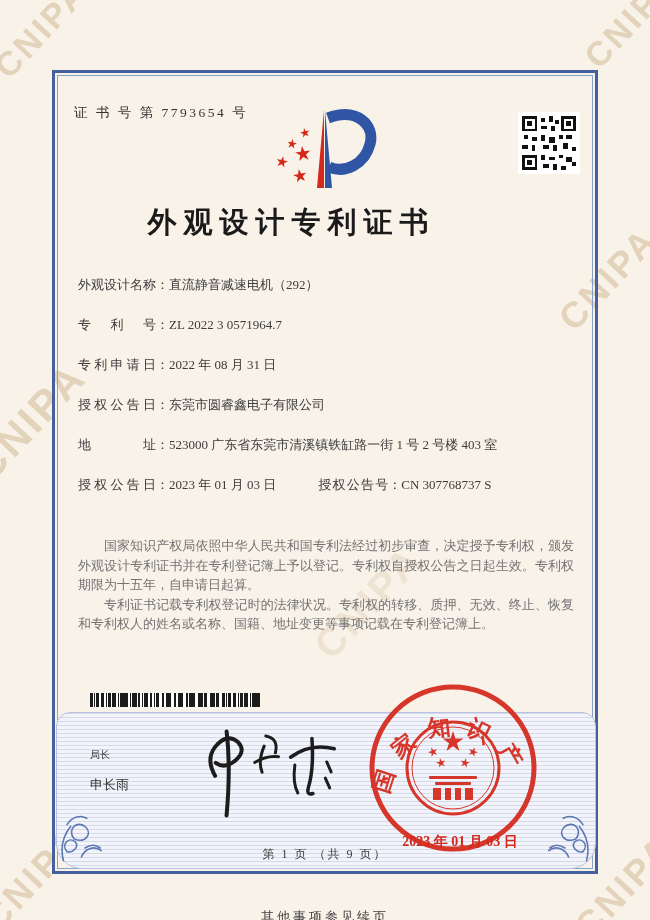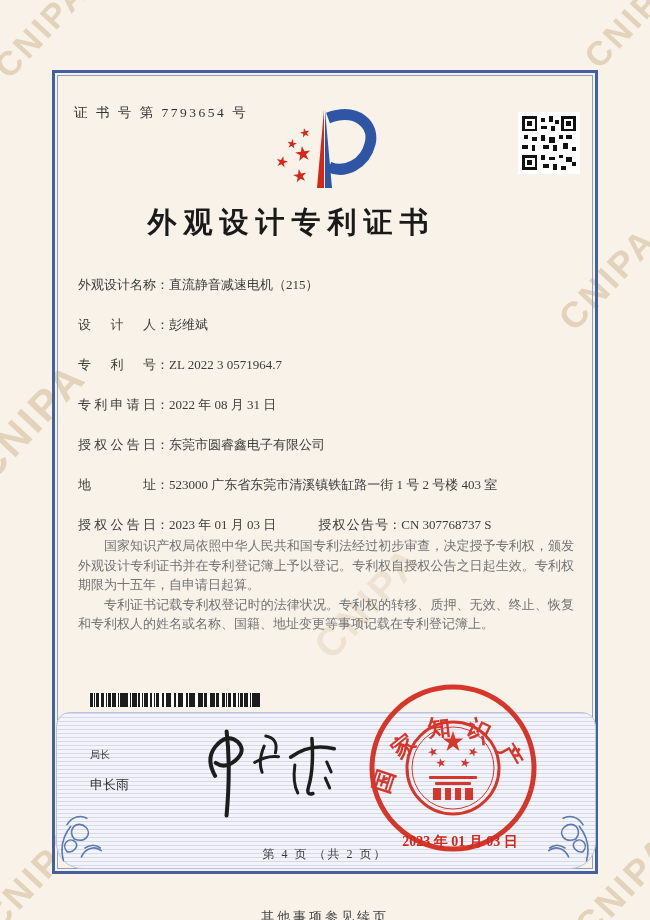--- a/index.html
+++ b/index.html
@@ -151,24 +151,21 @@
         <rect x="7.5" y="7.5" width="5" height="5"></rect>
         <rect x="47.5" y="7.5" width="5" height="5"></rect>
         <rect x="7.5" y="47.5" width="5" height="5"></rect>
       </g>
   </svg>
 
   <div class="title">外观设计专利证书</div>
 
   <div class="fields">
     <div class="row">
-      <span class="flabel">外观设计名称</span><span class="colon">：</span><span class="fvalue">直流静音减速电机（215）</span>
-    </div>
-    <div class="row">
-      <span class="flabel">设计人</span><span class="colon">：</span><span class="fvalue">彭维斌</span>
+      <span class="flabel">外观设计名称</span><span class="colon">：</span><span class="fvalue">直流静音减速电机（292）</span>
     </div>
     <div class="row">
       <span class="flabel">专利号</span><span class="colon">：</span><span class="fvalue">ZL 2022 3 0571964.7</span>
     </div>
     <div class="row">
       <span class="flabel">专利申请日</span><span class="colon">：</span><span class="fvalue">2022 年 08 月 31 日</span>
     </div>
     <div class="row">
       <span class="flabel">授权公告日</span><span class="colon">：</span><span class="fvalue">东莞市圆睿鑫电子有限公司</span>
     </div>
@@ -227,16 +224,16 @@
         <rect x="68" y="100" width="36" height="3" rx="1"></rect>
         <rect x="66" y="106" width="8" height="12"></rect>
         <rect x="78" y="106" width="6" height="12"></rect>
         <rect x="88" y="106" width="6" height="12"></rect>
         <rect x="98" y="106" width="8" height="12"></rect>
       </g>
     </g>
   </svg>
   <div class="seal-date">2023 年 01 月 03 日</div>
 
-  <div class="page-footer">第 4 页 （共 2 页）</div>
+  <div class="page-footer">第 1 页 （共 9 页）</div>
   <div class="cont-note">其他事项参见续页</div>
 
 </div>
 
 </body></html>

